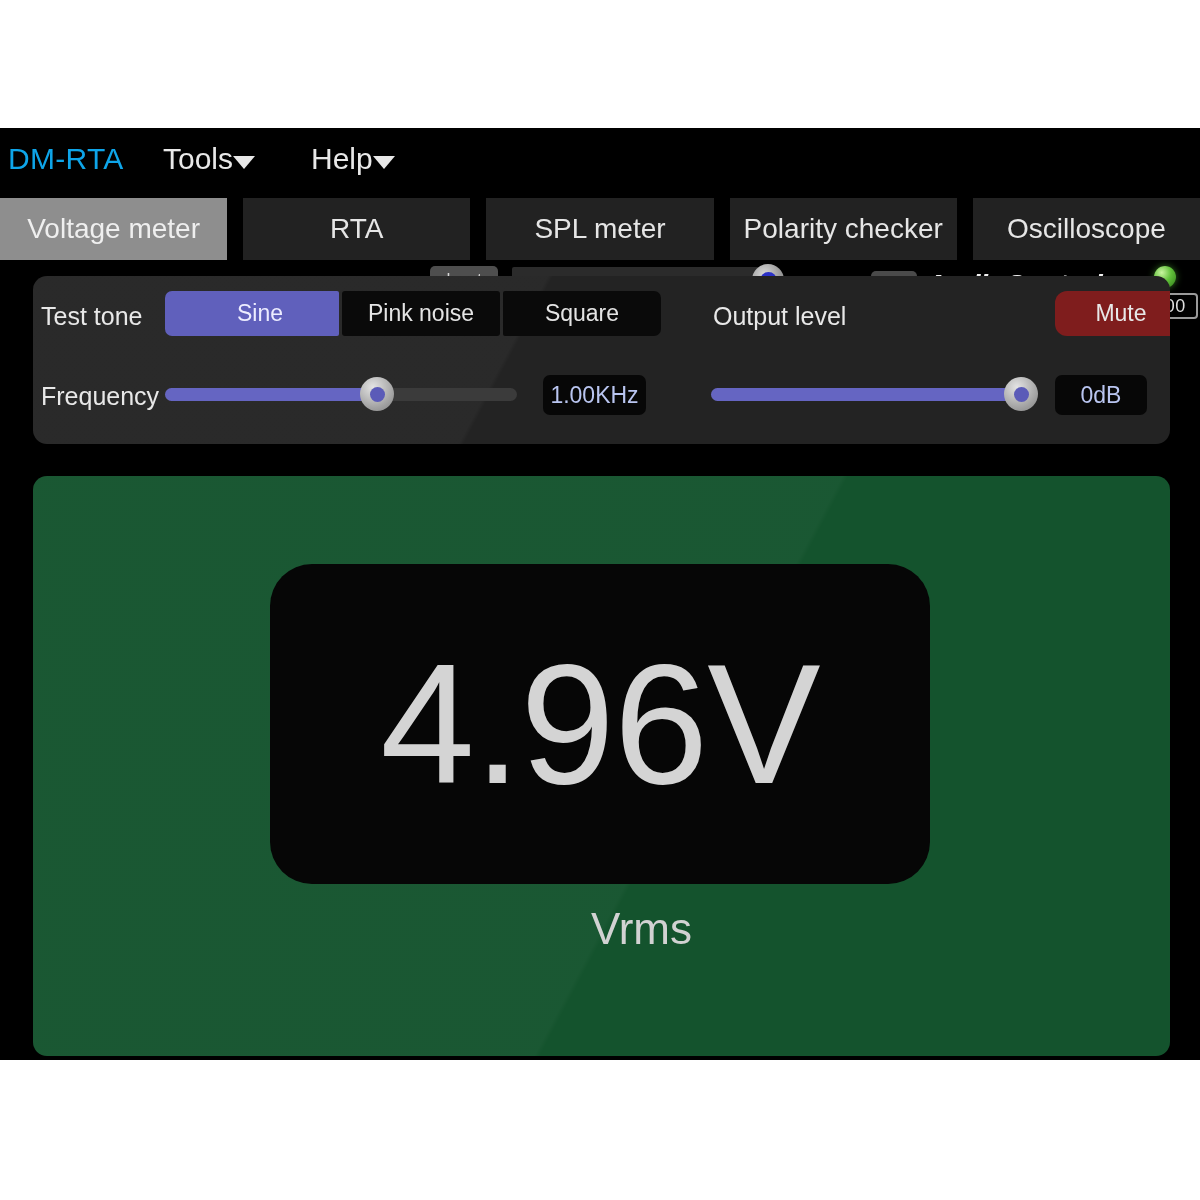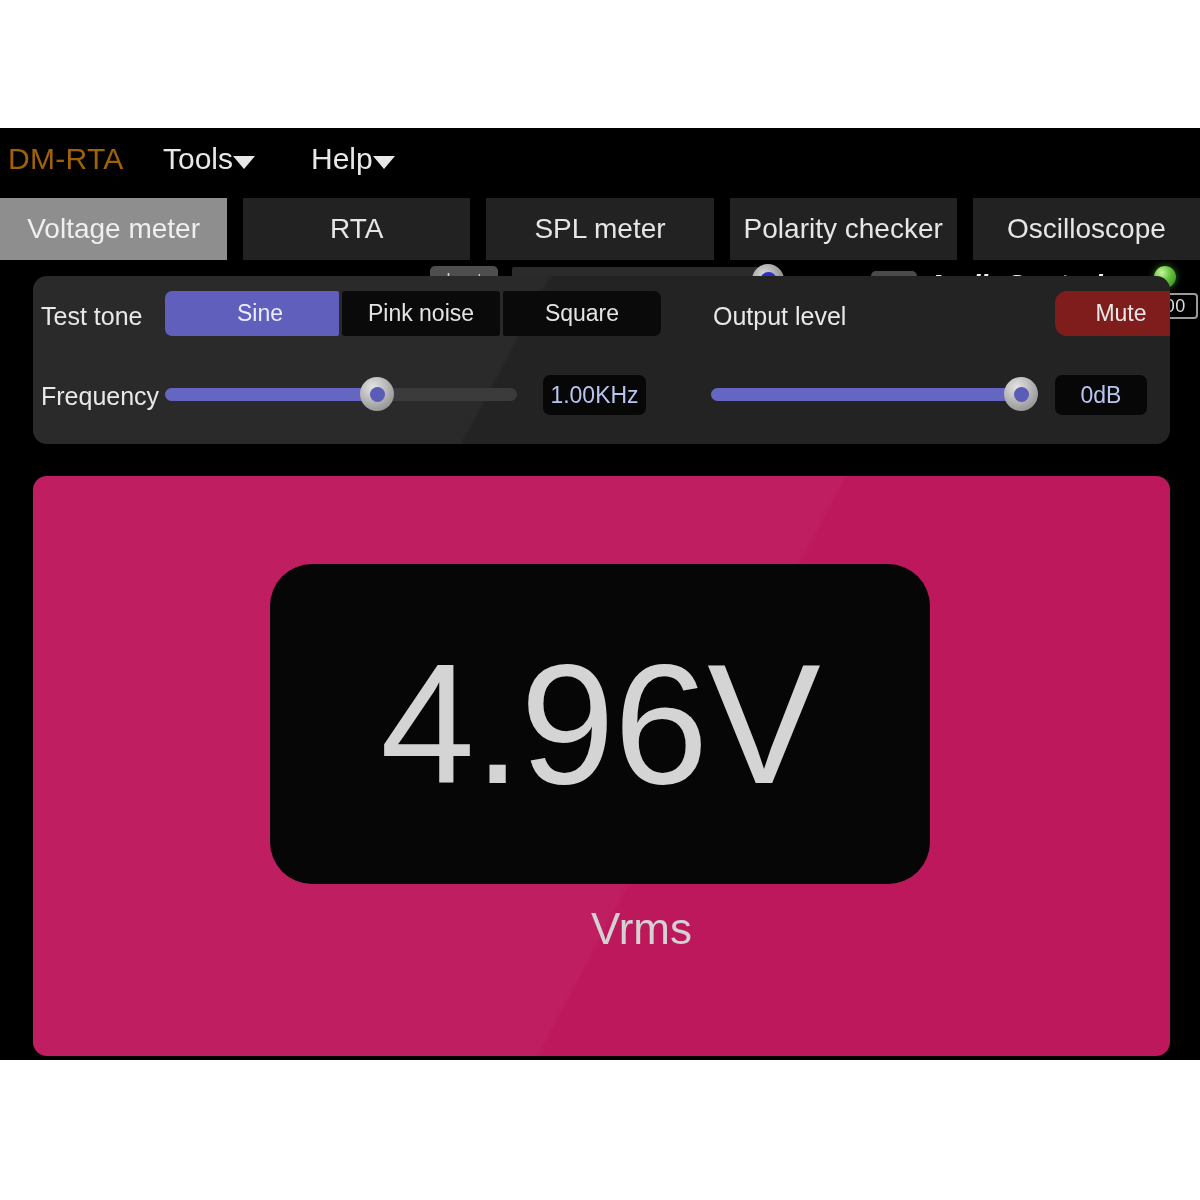--- a/index.html
+++ b/index.html
@@ -29,21 +29,21 @@
   #topbar {
     position: relative;
     height: 70px;
     width: 1200px;
     background: #000000;
   }
   .menu-title {
     position: absolute;
     left: 8px;
     top: 14px;
-    color: #a16207;
+    color: #0ea5e9;
     font-size: 30px;
     letter-spacing: 0.3px;
     white-space: nowrap;
   }
   .menu-item {
     position: absolute;
     top: 14px;
     color: #e8e8e8;
     font-size: 30px;
     white-space: nowrap;
@@ -371,21 +371,21 @@
   #freq-value { left: 510px; top: 99px; width: 103px; height: 40px; }
   #out-value  { left: 1022px; top: 99px; width: 92px; height: 40px; }
 
   
   #meter-panel {
     position: absolute;
     left: 33px;
     top: 348px;
     width: 1137px;
     height: 580px;
-    background: #be185d;
+    background: #14532d;
     border-radius: 14px;
     overflow: hidden;
   }
   #meter-panel .sheen {
     background: linear-gradient(118deg,
       rgba(255,255,255,0.028) 0%,
       rgba(255,255,255,0.028) 56%,
       rgba(255,255,255,0.000) 56.4%,
       rgba(255,255,255,0.000) 100%);
   }

